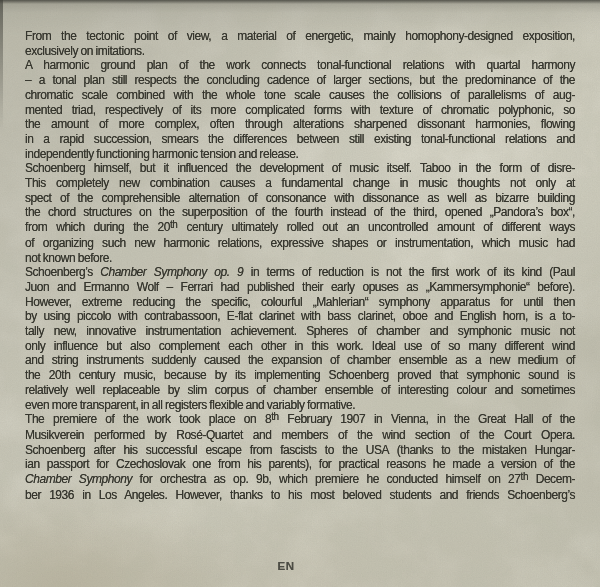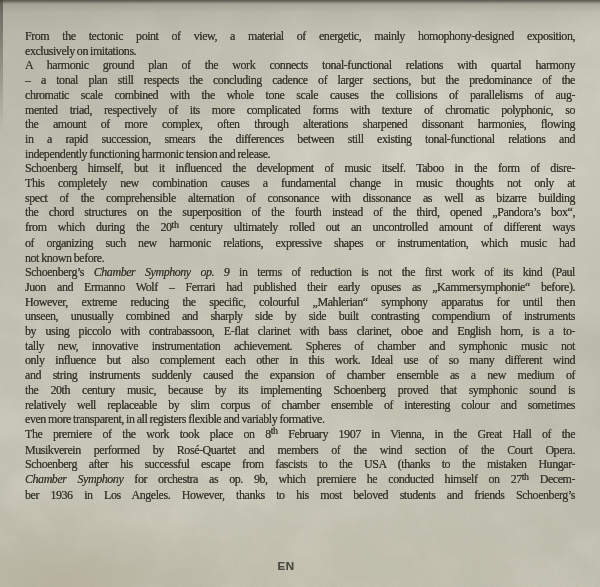--- a/index.html
+++ b/index.html
@@ -26,21 +26,21 @@
     background:linear-gradient(to bottom, rgba(64,64,57,0.65), rgba(64,64,57,0));}
   .noise{position:absolute;inset:0;pointer-events:none;}
   .content{
     position:absolute;left:25px;right:25px;top:29px;
     color:#36362e;
     font-size:12px;line-height:14.7px;
     letter-spacing:-0.45px;word-spacing:-0.4px;
     text-shadow:0 0 0.6px rgba(54,54,46,0.85);
   }
   .para{margin:0;}
-  .tline{text-align:justify;font-family:Liberation Serif, serif;}
+  .tline{text-align:justify;}
   .tline.fill{text-align-last:justify;}
   .it{font-style:italic;}
   .sup{font-size:10px;position:relative;top:-3.6px;}
   .footer{
     position:absolute;top:560px;left:0;right:0;text-align:center;
     transform:translateX(-14px);
     font-size:11.5px;font-weight:bold;letter-spacing:0.6px;
     color:#4c4c44;text-shadow:0 0 0.6px rgba(76,76,68,0.7);
   }
 </style>
@@ -85,31 +85,31 @@
       <div class="tline fill"><span>spect of the comprehensible alternation of consonance with dissonance as well as bizarre building</span></div>
       <div class="tline fill"><span>the chord structures on the superposition of the fourth instead of the third, opened „Pandora’s box“,</span></div>
       <div class="tline fill"><span>from which during the 20</span><span class="sup">th</span><span> century ultimately rolled out an uncontrolled amount of different ways</span></div>
       <div class="tline fill"><span>of organizing such new harmonic relations, expressive shapes or instrumentation, which music had</span></div>
       <div class="tline"><span>not known before.</span></div>
     </div>
     <div class="para">
       <div class="tline fill"><span>Schoenberg’s </span><span class="it">Chamber Symphony op. 9</span><span> in terms of reduction is not the first work of its kind (Paul</span></div>
       <div class="tline fill"><span>Juon and Ermanno Wolf – Ferrari had published their early opuses as „Kammersymphonie“ before).</span></div>
       <div class="tline fill"><span>However, extreme reducing the specific, colourful „Mahlerian“ symphony apparatus for until then</span></div>
-      <div class="tline fill"><span>unseen, unusually combined and sharply side by side built contrasting compendium of instruments</span></div>
       <div class="tline fill"><span>by using piccolo with contrabassoon, E-flat clarinet with bass clarinet, oboe and English horn, is a to-</span></div>
       <div class="tline fill"><span>tally new, innovative instrumentation achievement. Spheres of chamber and symphonic music not</span></div>
       <div class="tline fill"><span>only influence but also complement each other in this work. Ideal use of so many different wind</span></div>
       <div class="tline fill"><span>and string instruments suddenly caused the expansion of chamber ensemble as a new medium of</span></div>
       <div class="tline fill"><span>the 20th century music, because by its implementing Schoenberg proved that symphonic sound is</span></div>
       <div class="tline fill"><span>relatively well replaceable by slim corpus of chamber ensemble of interesting colour and sometimes</span></div>
       <div class="tline"><span>even more transparent, in all registers flexible and variably formative.</span></div>
     </div>
     <div class="para">
       <div class="tline fill"><span>The premiere of the work took place on 8</span><span class="sup">th</span><span> February 1907 in Vienna, in the Great Hall of the</span></div>
       <div class="tline fill"><span>Musikverein performed by Rosé-Quartet and members of the wind section of the Court Opera.</span></div>
       <div class="tline fill"><span>Schoenberg after his successful escape from fascists to the USA (thanks to the mistaken Hungar-</span></div>
+      <div class="tline fill"><span>ian passport for Czechoslovak one from his parents), for practical reasons he made a version of the</span></div>
       <div class="tline fill"><span class="it">Chamber Symphony</span><span> for orchestra as op. 9b, which premiere he conducted himself on 27</span><span class="sup">th</span><span> Decem-</span></div>
       <div class="tline fill"><span>ber 1936 in Los Angeles. However, thanks to his most beloved students and friends Schoenberg’s</span></div>
     </div>
   </div>
 
 <div class="footer">EN</div>
 
 </body></html>

